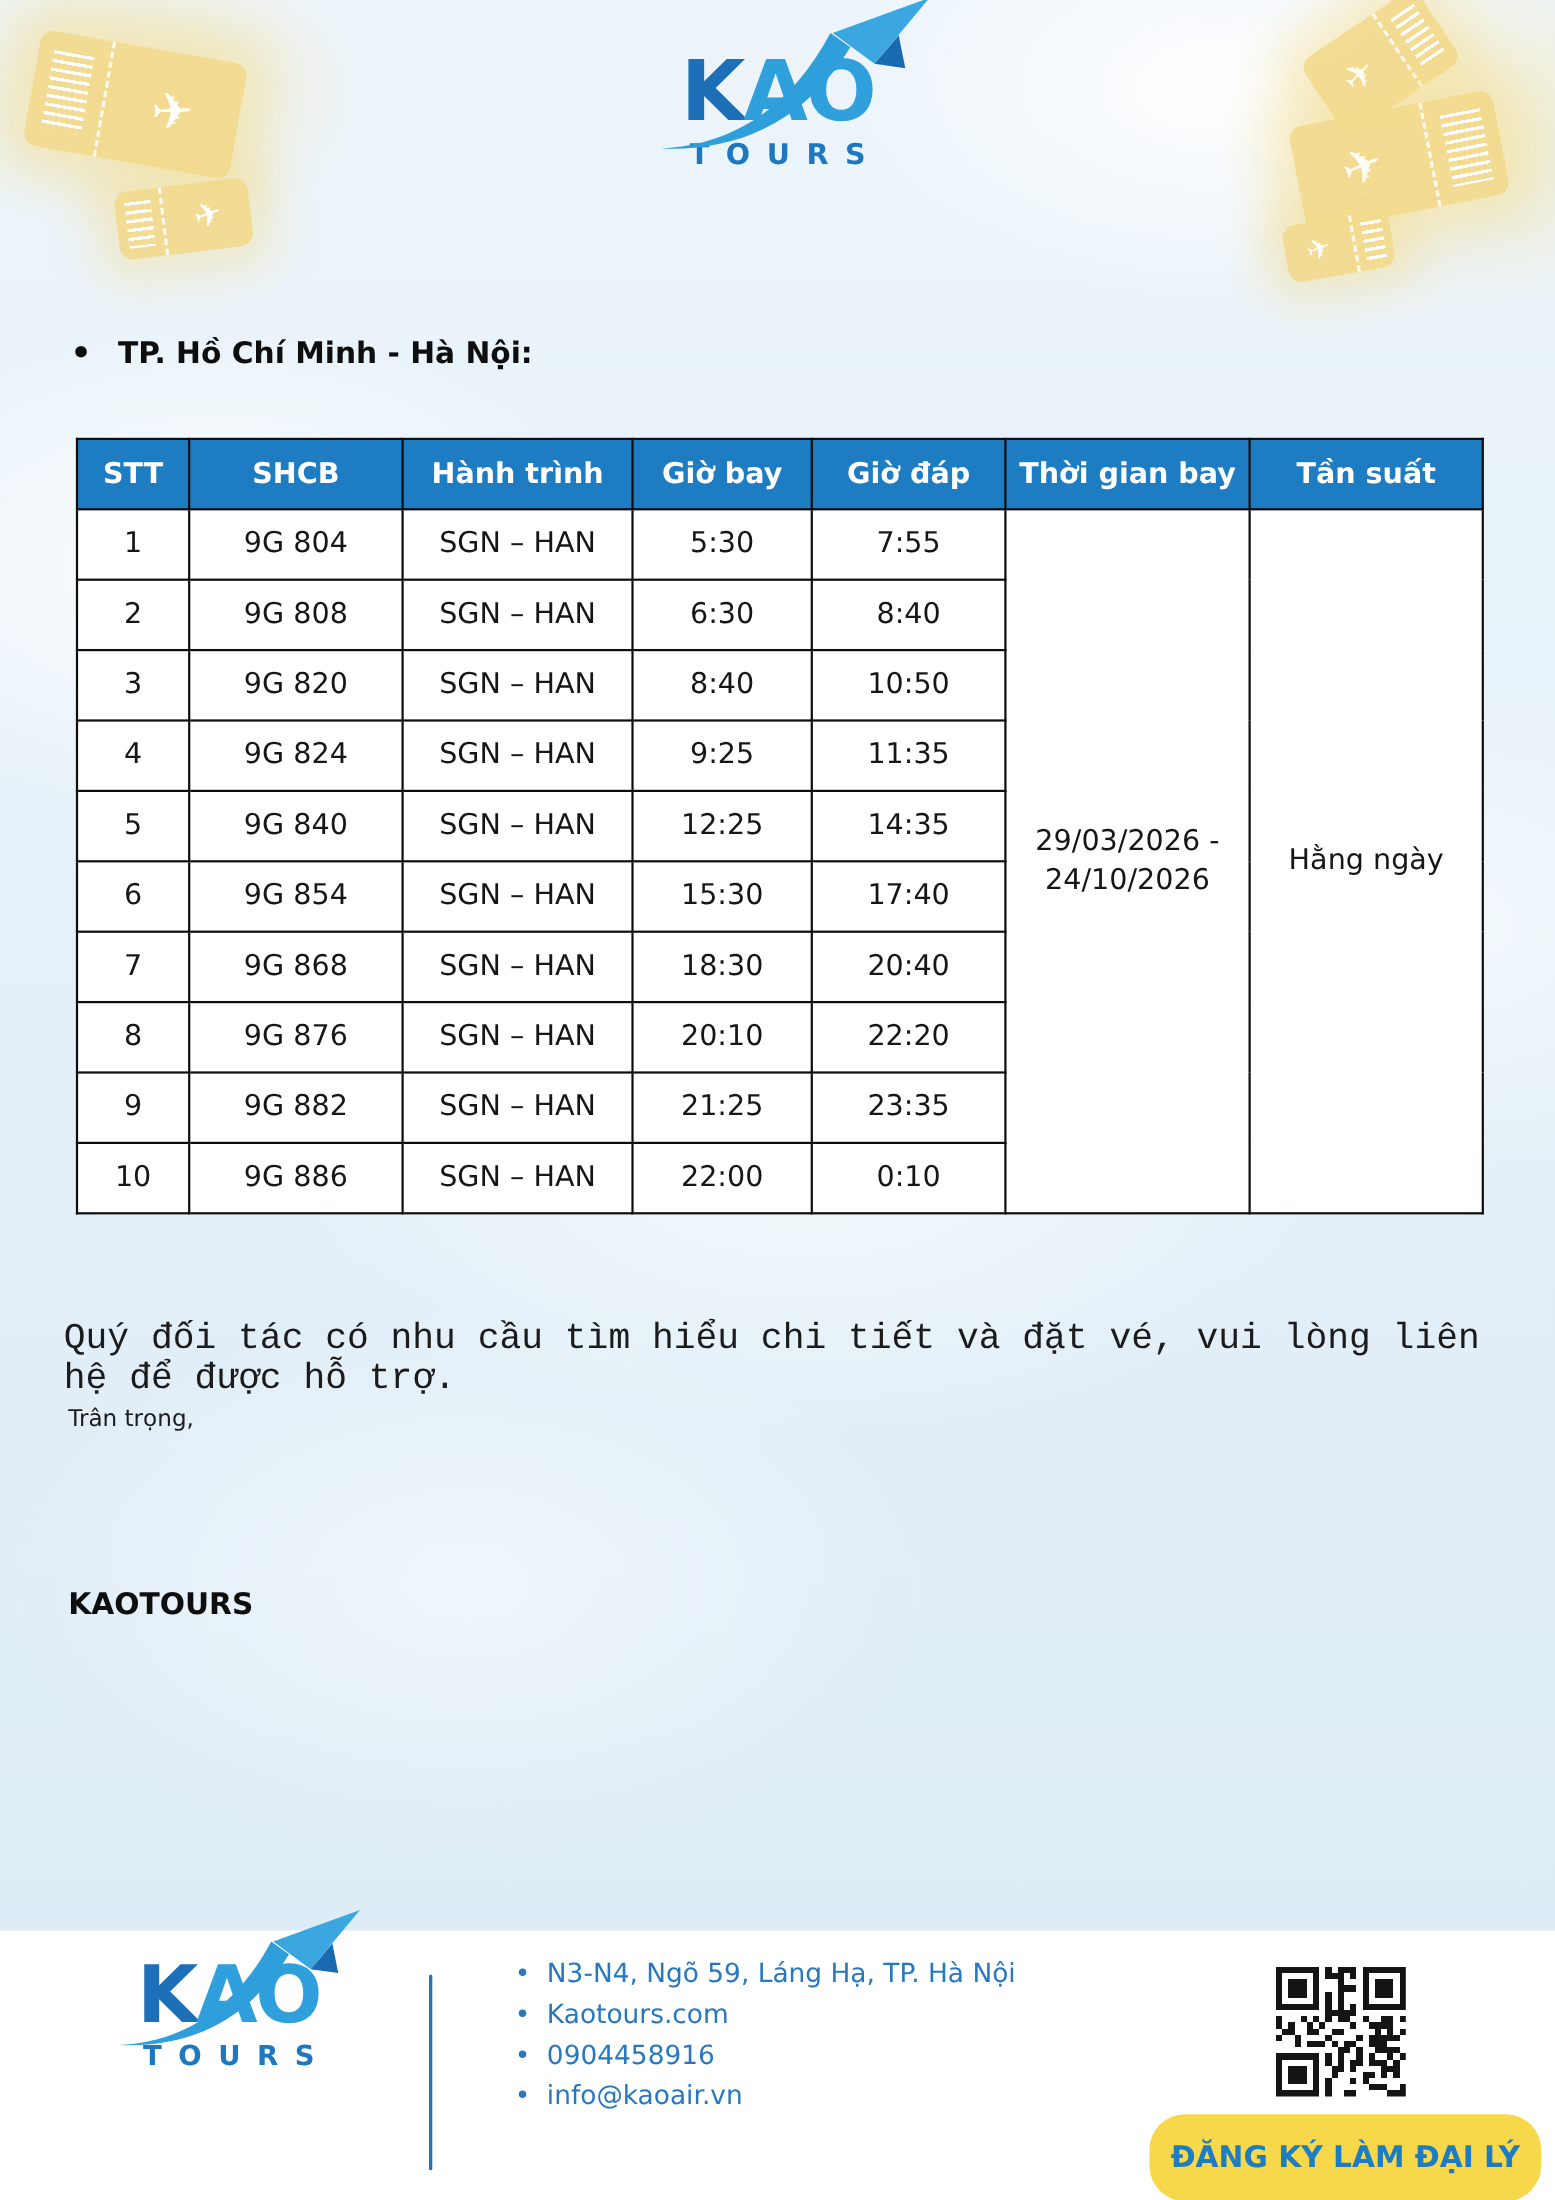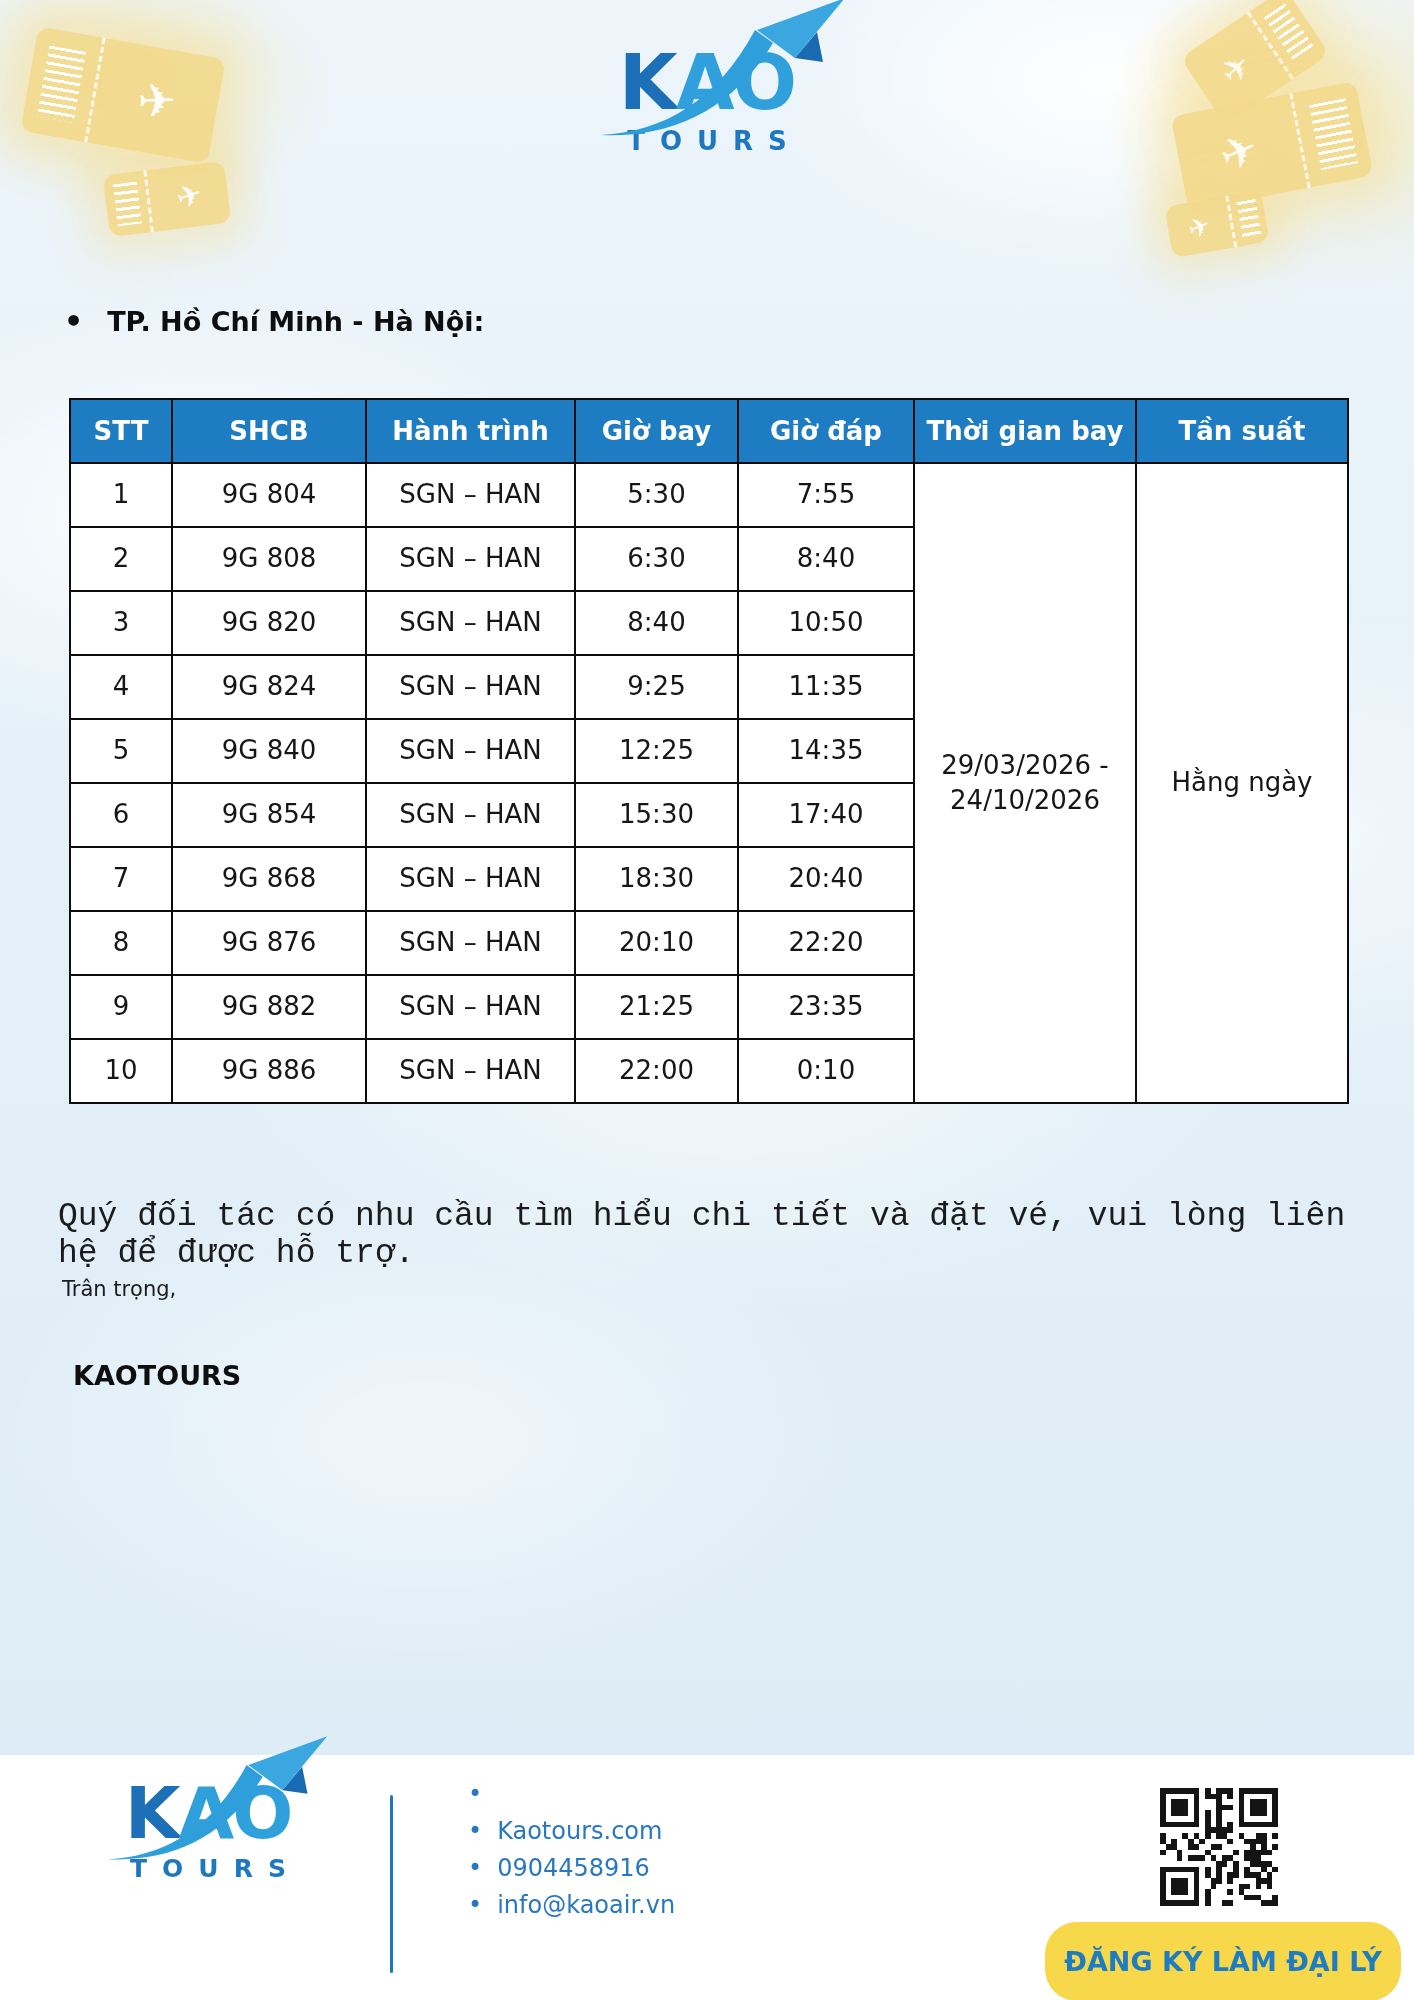--- a/index.html
+++ b/index.html
@@ -59,21 +59,21 @@
     height:62px;border:2px solid #0d0d0d;padding:0 4px;
   }
   td{
     font-size:26px;color:#161616;text-align:center;height:62px;
     border:2px solid #0d0d0d;padding:0 6px;background:#fff;line-height:1.35;
   }
 
   
   .note{position:absolute;top:1165px;left:58px;right:40px;font-size:33px;color:#1b1b1b;font-family:Liberation Mono, monospace;}
   .closing{position:absolute;top:1256px;left:62px;font-size:21px;color:#1b1b1b;text-align:right;}
-  .signature{position:absolute;top:1333px;left:62px;font-size:27px;font-weight:700;color:#0e0e0e;margin-left:11px;}
+  .signature{position:absolute;top:1416px;left:62px;font-size:27px;font-weight:700;color:#0e0e0e;}
 
   
   .footer{position:absolute;left:0;bottom:0;width:1414px;height:245px;background:#ffffff;}
   .brand--footer{position:absolute;left:78px;top:22px;width:260px;}
   .brand--footer .brand-swoosh{left:0;top:-44px;width:260px;height:160px;}
   .brand--footer .brand-kao{font-size:72px;}
   .brand--footer .brand-tours{font-size:25px;}
   .f-divider{position:absolute;left:390px;top:40px;width:3px;height:178px;background:#1c76bd;border-radius:2px;}
   .f-info{position:absolute;left:468px;top:20px;}
   .f-title{margin:0 0 9px 0;font-size:29px;font-weight:700;color:#1b74bc;}
@@ -262,20 +262,21 @@
       <span class="brand-kao">KAO</span>
       <span class="brand-tours">TOURS</span>
     </div>
 
     <div class="f-divider"></div>
 
     <div class="f-info">
       <ul class="f-list">
         <li>
           <span class="fdot">•</span>
+          <span>N3-N4, Ngõ 59, Láng Hạ, TP. Hà Nội</span>
         </li>
         <li>
           <span class="fdot">•</span>
           <span>Kaotours.com</span>
         </li>
         <li>
           <span class="fdot">•</span>
           <span>0904458916</span>
         </li>
         <li>

